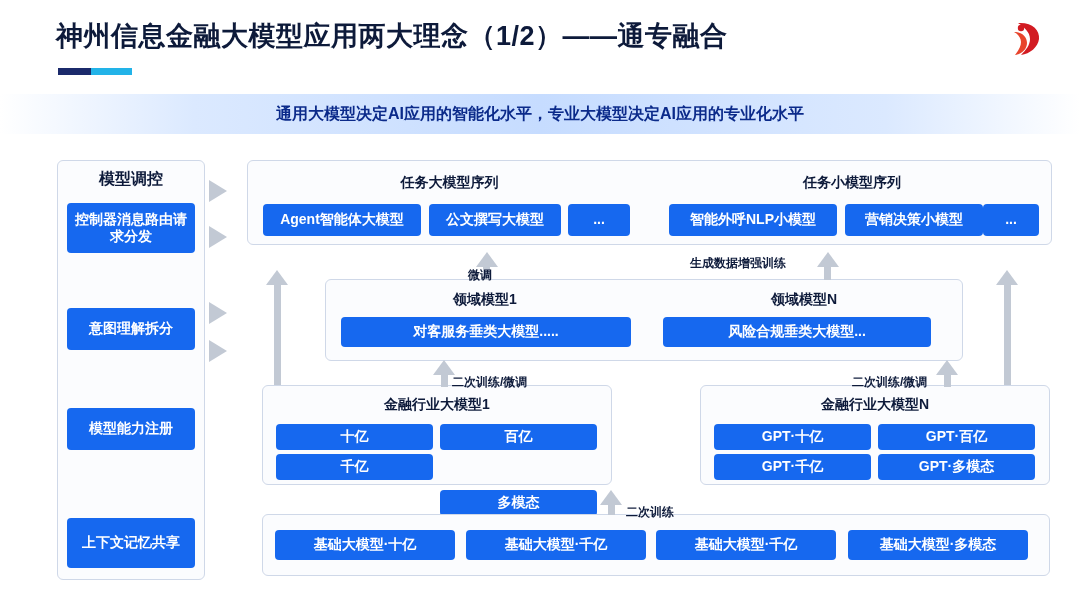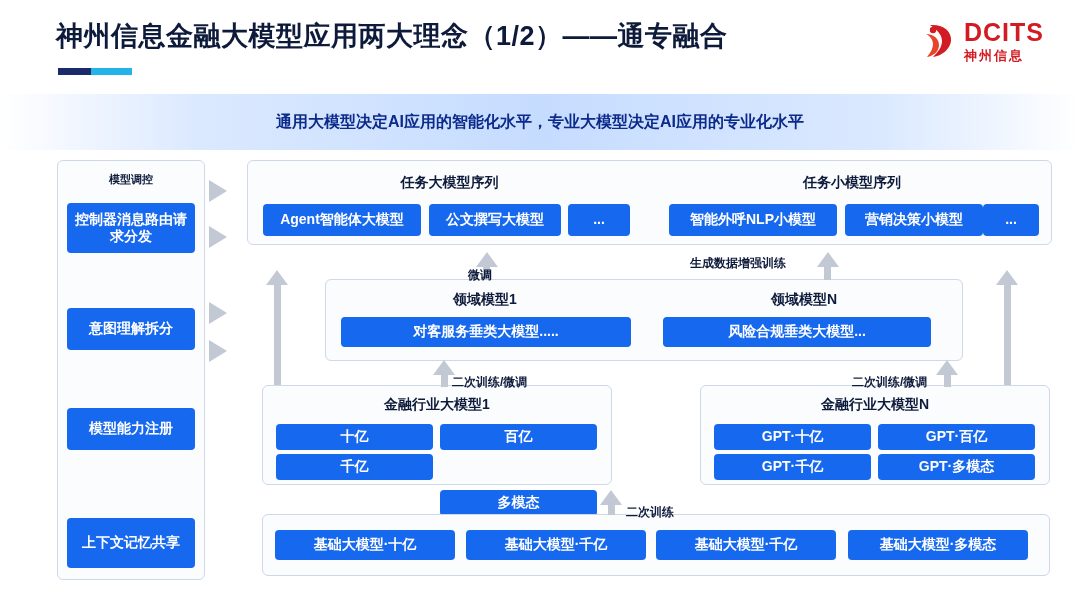--- a/index.html
+++ b/index.html
@@ -63,21 +63,21 @@
     color: #d21b22;
     letter-spacing: 2px;
     margin-top: 4px;
   }
   
   .subtitle-band {
     position: absolute;
     left: 0;
     top: 94px;
     width: 1080px;
-    height: 56px;
+    height: 40px;
     background: linear-gradient(90deg, #ffffff 0%, #dbe9ff 18%, #c6dcff 50%, #dbe9ff 82%, #ffffff 100%);
     display: flex;
     align-items: center;
     justify-content: center;
   }
   .subtitle-band span {
     font-size: 16px;
     font-weight: bold;
     color: #0b2a8a;
   }
@@ -120,21 +120,21 @@
   }
   .left-head {
     position: absolute;
     left: 57px;
     top: 164px;
     width: 148px;
     height: 30px;
     display: flex;
     align-items: center;
     justify-content: center;
-    font-size: 11px;
+    font-size: 16px;
     font-weight: bold;
     color: #0d1a3a;
   }
   .left-item {
     position: absolute;
     left: 67px;
     width: 128px;
     border-radius: 4px;
   }
   
@@ -176,24 +176,20 @@
 <div class="title-underline"></div>
 
 <div class="logo">
   <div class="logo-mark">
     <svg width="34" height="38" viewBox="0 0 34 38">
       <path d="M8 3 C22 2, 30 10, 29 19 C28 27, 20 34, 11 35 C16 30, 20 25, 20 19 C20 12, 14 7, 8 3 Z" fill="#d21b22"></path>
       <path d="M4 12 C12 12, 17 17, 17 23 C17 29, 12 34, 5 35 C9 30, 11 26, 11 22 C11 18, 8 14, 4 12 Z" fill="#e8442c"></path>
       <circle cx="11" cy="8" r="3.2" fill="#d21b22"></circle>
     </svg>
   </div>
-  <div class="logo-text">
-    <span class="main">DCITS</span>
-    <span class="sub">神州信息</span>
-  </div>
 </div>
 
 <div class="subtitle-band">
   <span>通用大模型决定AI应用的智能化水平，专业大模型决定AI应用的专业化水平</span>
 </div>
 
 <div class="panel" id="left-panel"></div>
 <div class="left-head">模型调控</div>
 
 <div class="blue-box left-item" style="top:203px;height:50px;">控制器消息路由请求分发</div>

